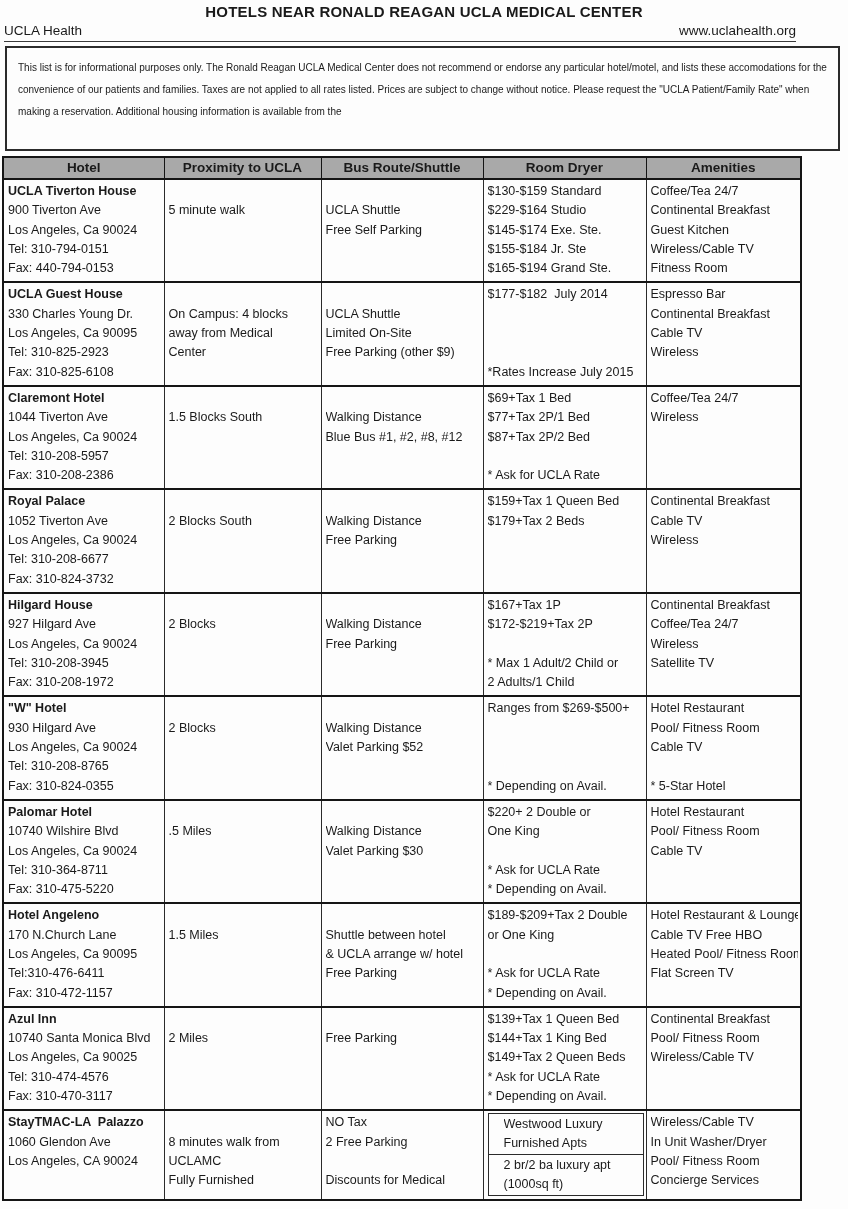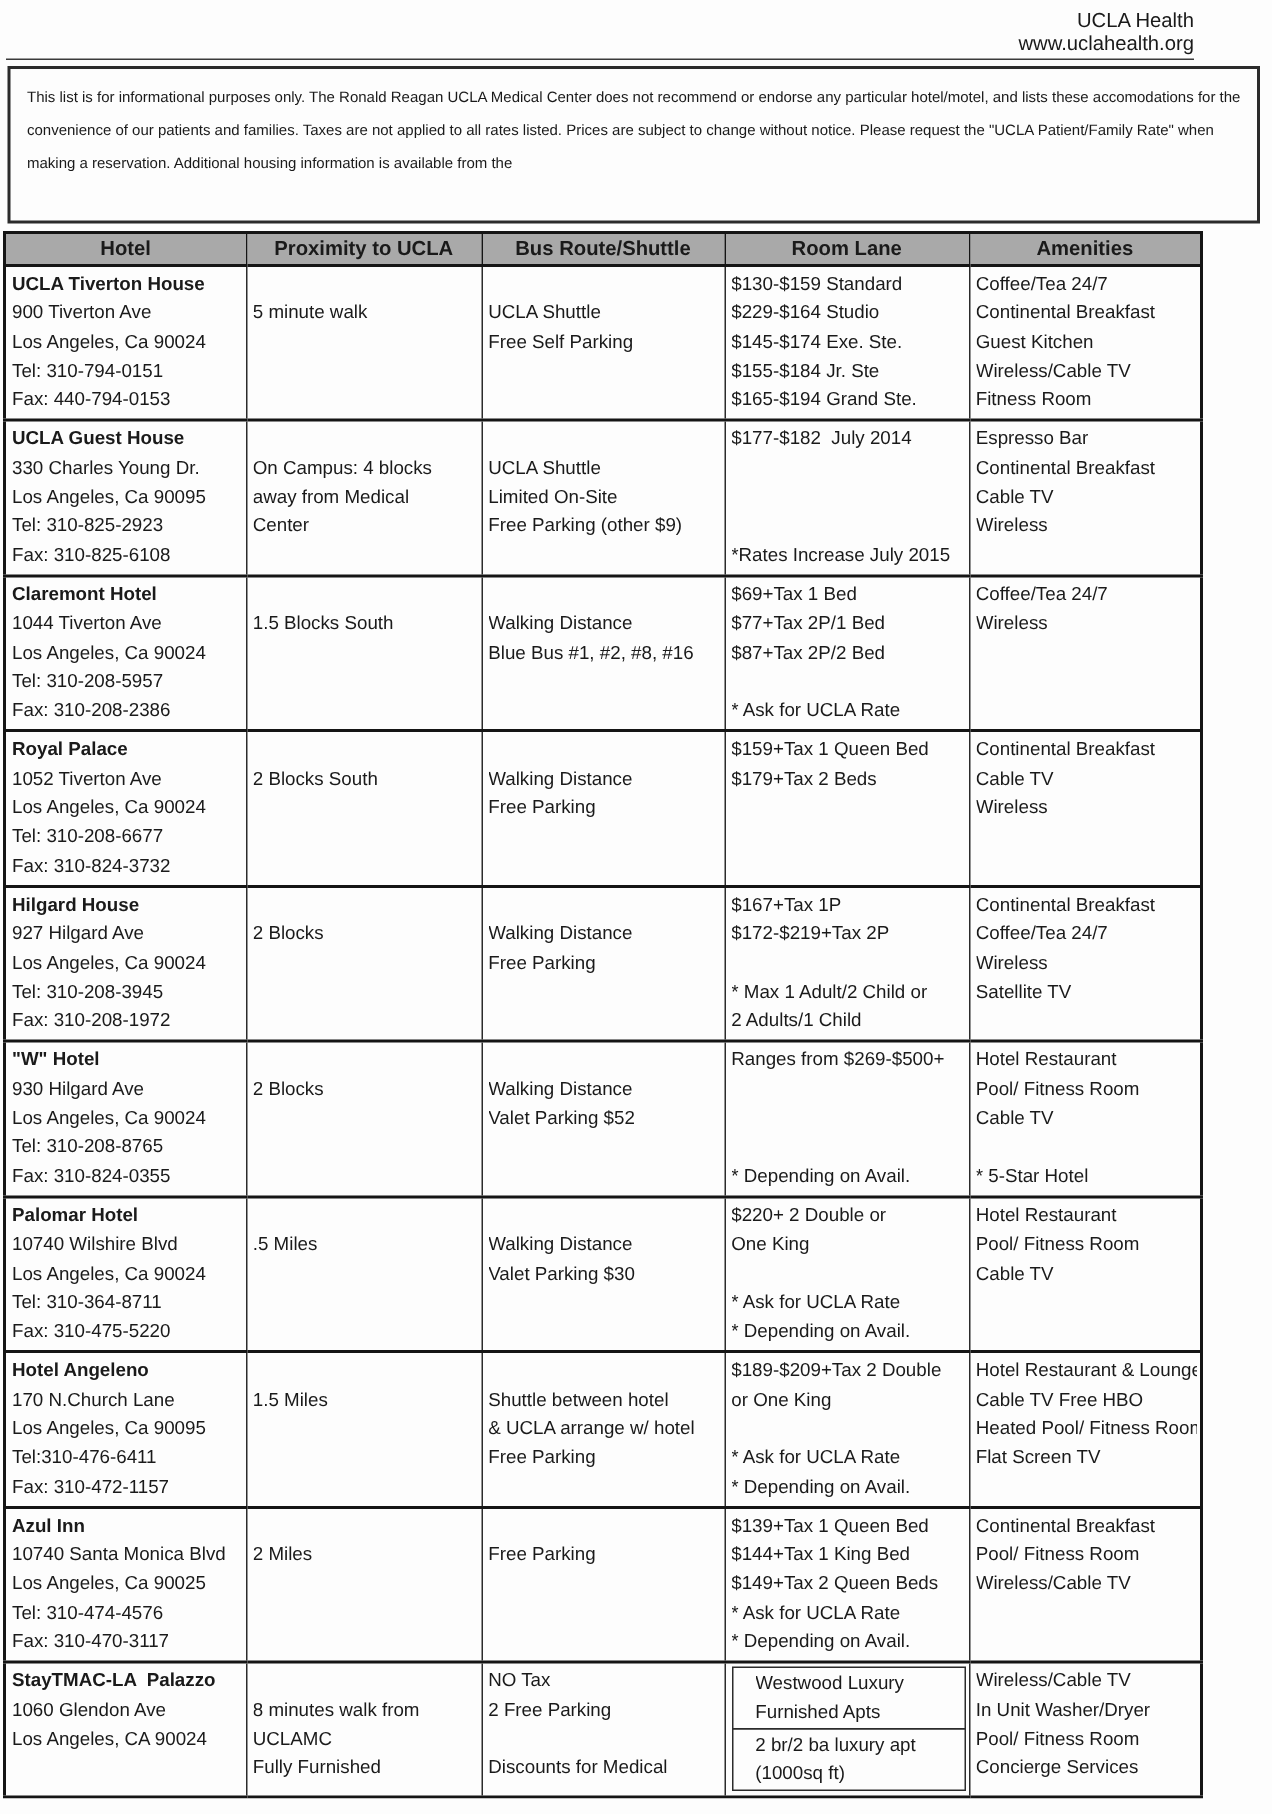--- a/index.html
+++ b/index.html
@@ -8,21 +8,21 @@
     font-family:"Liberation Sans", sans-serif;
     -webkit-font-smoothing:antialiased;
   }
   .page { position:relative; width:848px; padding-top:3px; }
 
   .doc-title { text-align:center; font-weight:bold; font-size:15px; letter-spacing:.2px; }
 
   .org-row {
     display:flex; justify-content:space-between; align-items:flex-end;
     margin:3px 0 0 4px; width:792px; font-size:13.5px;
-    border-bottom:1px solid #3a3a3a; padding-bottom:3px;flex-direction:column;
+    border-bottom:1px solid #3a3a3a; padding-bottom:3px;
   }
 
   .disclaimer-box {
     box-sizing:border-box; margin:4px 0 0 5px; width:835px;
     border:2px solid #2b2b2b; background:#fdfdfd;
     padding:9px 11px 26px 11px;
     font-size:10px; line-height:22px;
   }
   .disclaimer-box p { margin:0; }
 
@@ -49,20 +49,21 @@
   td.no-pad { padding:1px; }
   .rate-box { border:1px solid #2b2b2b; padding:1px 15px; }
   .rate-box + .rate-box { margin-top:-1px; }
   .rate-box .ln { line-height:19px; }
 </style>
 </head>
 <body>
 
 <div class="page">
 
+  <div class="doc-title">HOTELS NEAR RONALD REAGAN UCLA MEDICAL CENTER</div>
 
   <div class="org-row">
     <span>UCLA Health</span>
     <span>www.uclahealth.org</span>
   </div>
 
   <div class="disclaimer-box">
     <p>This list is for informational purposes only. The Ronald Reagan UCLA Medical Center does not recommend or endorse any particular hotel/motel, and lists these accomodations for the convenience of our patients and families. Taxes are not applied to all rates listed. Prices are subject to change without notice. Please request the "UCLA Patient/Family Rate" when making a reservation. Additional housing information is available from the</p>
   </div>
 
@@ -72,21 +73,21 @@
         <col style="width:157px">
         <col style="width:162px">
         <col style="width:163px">
         <col style="width:155px">
     </colgroup>
     <thead>
       <tr>
         <th>Hotel</th>
         <th>Proximity to UCLA</th>
         <th>Bus Route/Shuttle</th>
-        <th>Room Lane</th>
+        <th>Room Dryer</th>
         <th>Amenities</th>
       </tr>
     </thead>
     <tbody>
         <tr>
           <td>
             <div class="ln hotel-name">UCLA Tiverton House</div>
             <div class="ln">900 Tiverton Ave</div>
             <div class="ln">Los Angeles, Ca 90024</div>
             <div class="ln">Tel: 310-794-0151</div>
@@ -158,21 +159,21 @@
             <div class="ln">Tel: 310-208-5957</div>
             <div class="ln">Fax: 310-208-2386</div>
           </td>
           <td>
             <div class="ln">&nbsp;</div>
             <div class="ln">1.5 Blocks South</div>
           </td>
           <td>
             <div class="ln">&nbsp;</div>
             <div class="ln">Walking Distance</div>
-            <div class="ln">Blue Bus #1, #2, #8, #16</div>
+            <div class="ln">Blue Bus #1, #2, #8, #12</div>
           </td>
           <td>
             <div class="ln">$69+Tax 1 Bed</div>
             <div class="ln">$77+Tax 2P/1 Bed</div>
             <div class="ln">$87+Tax 2P/2 Bed</div>
             <div class="ln">&nbsp;</div>
             <div class="ln">* Ask for UCLA Rate</div>
           </td>
           <td>
             <div class="ln">Coffee/Tea 24/7</div>

